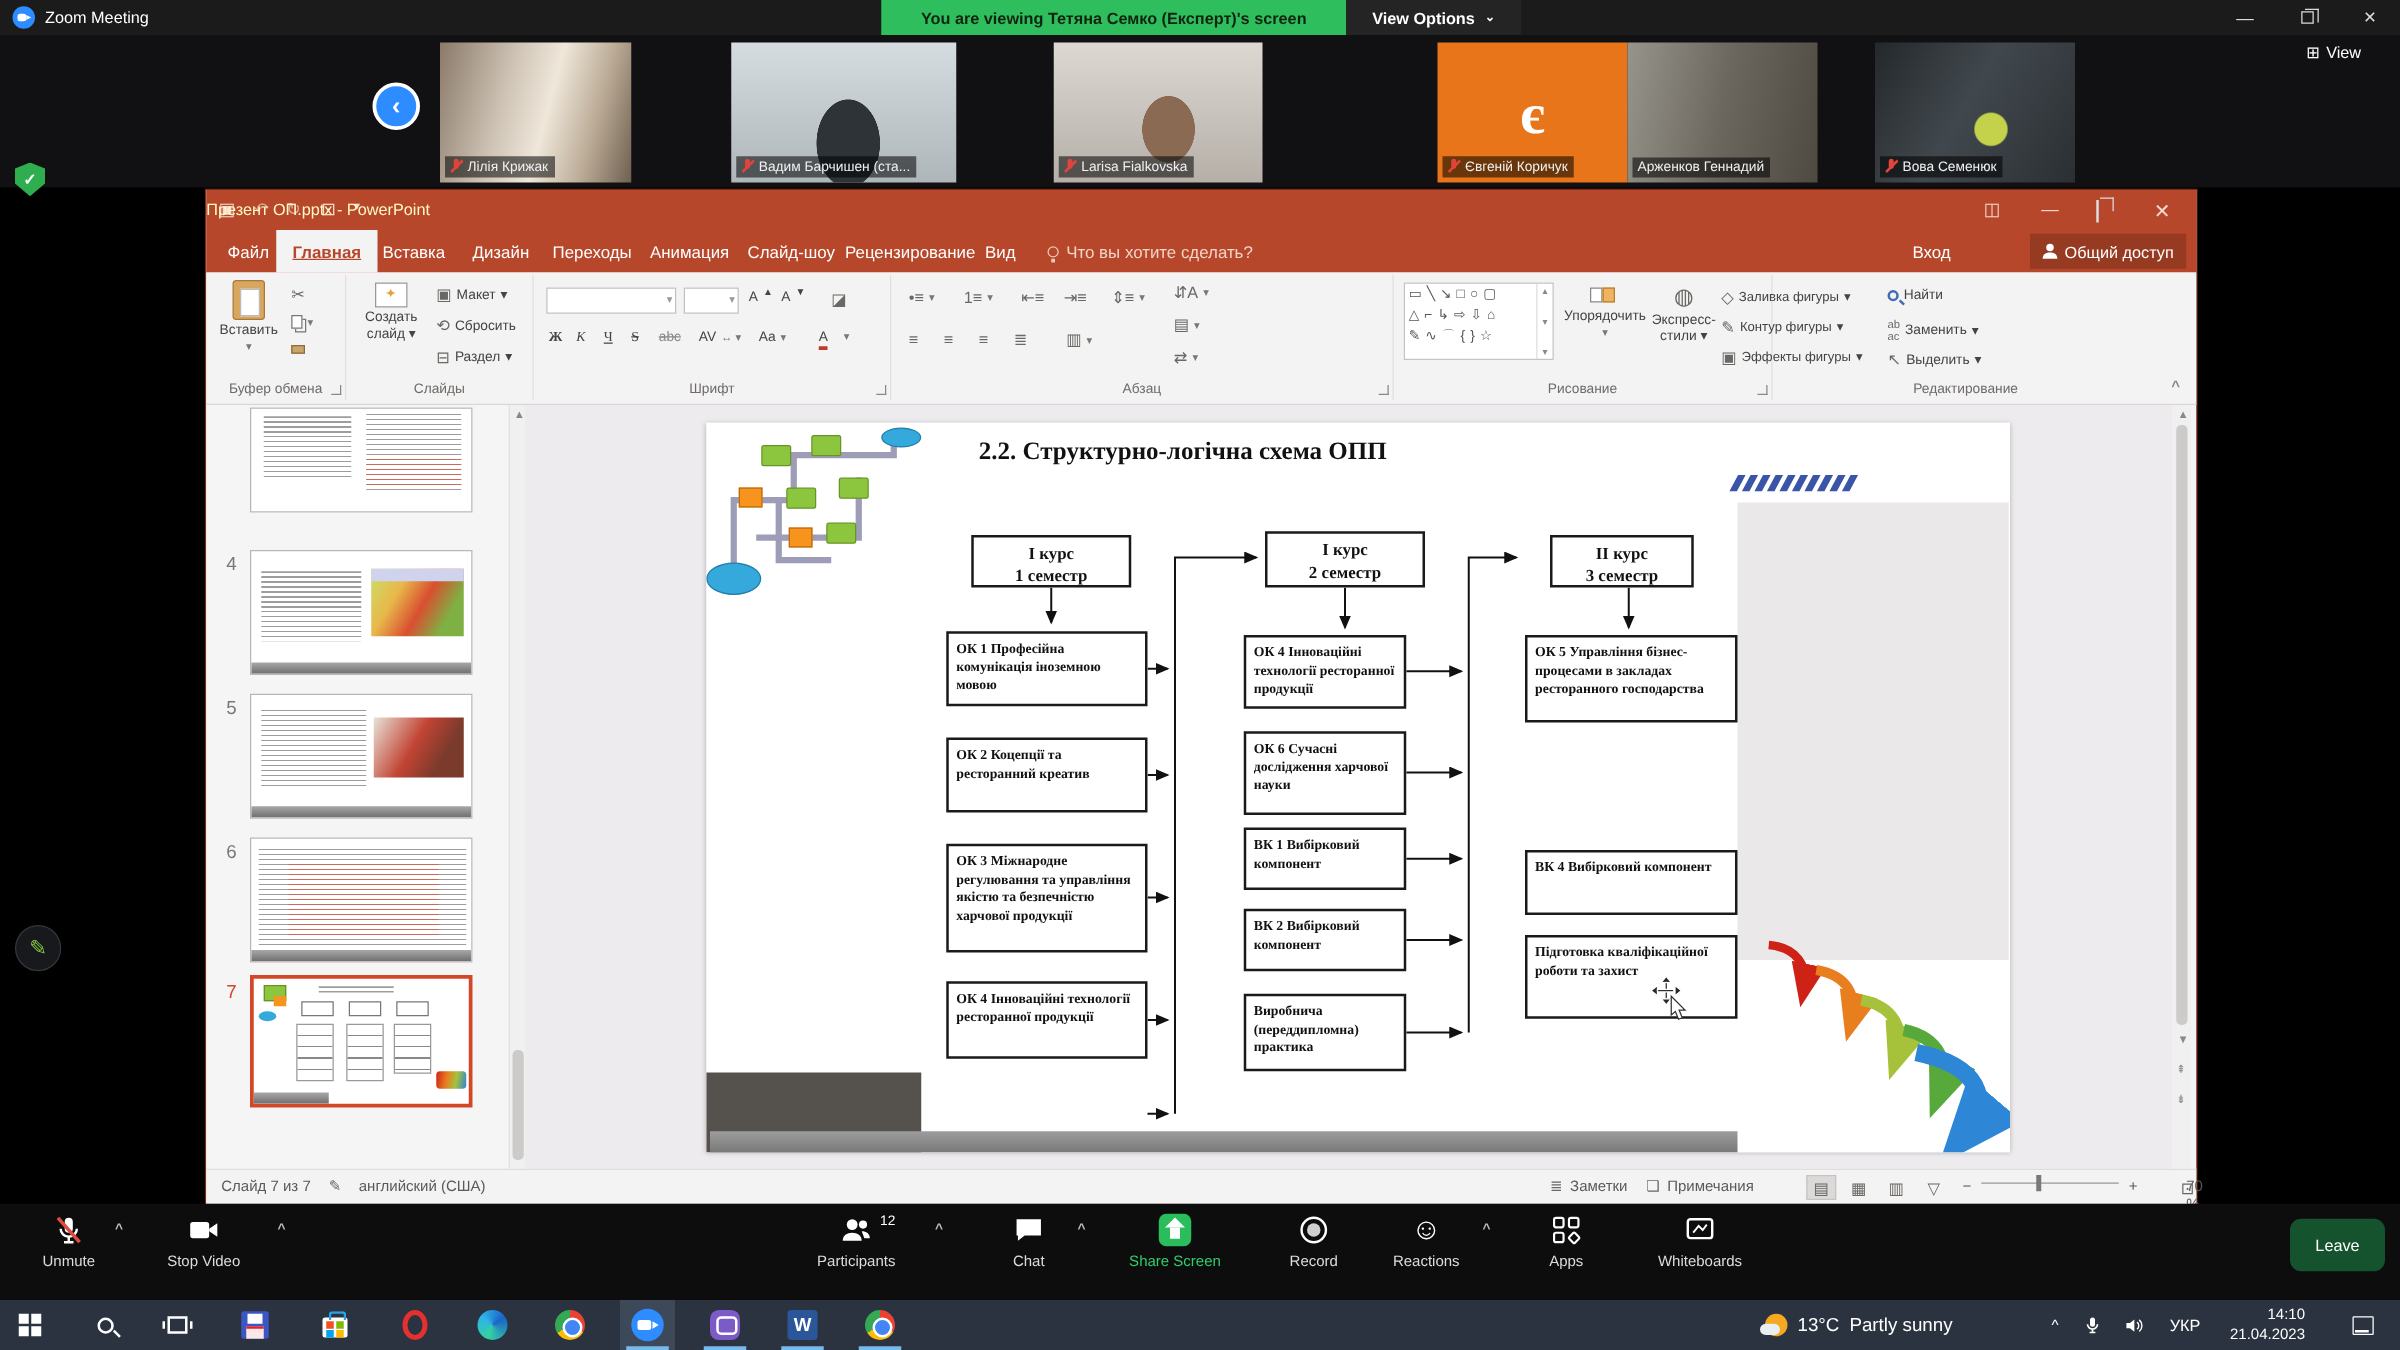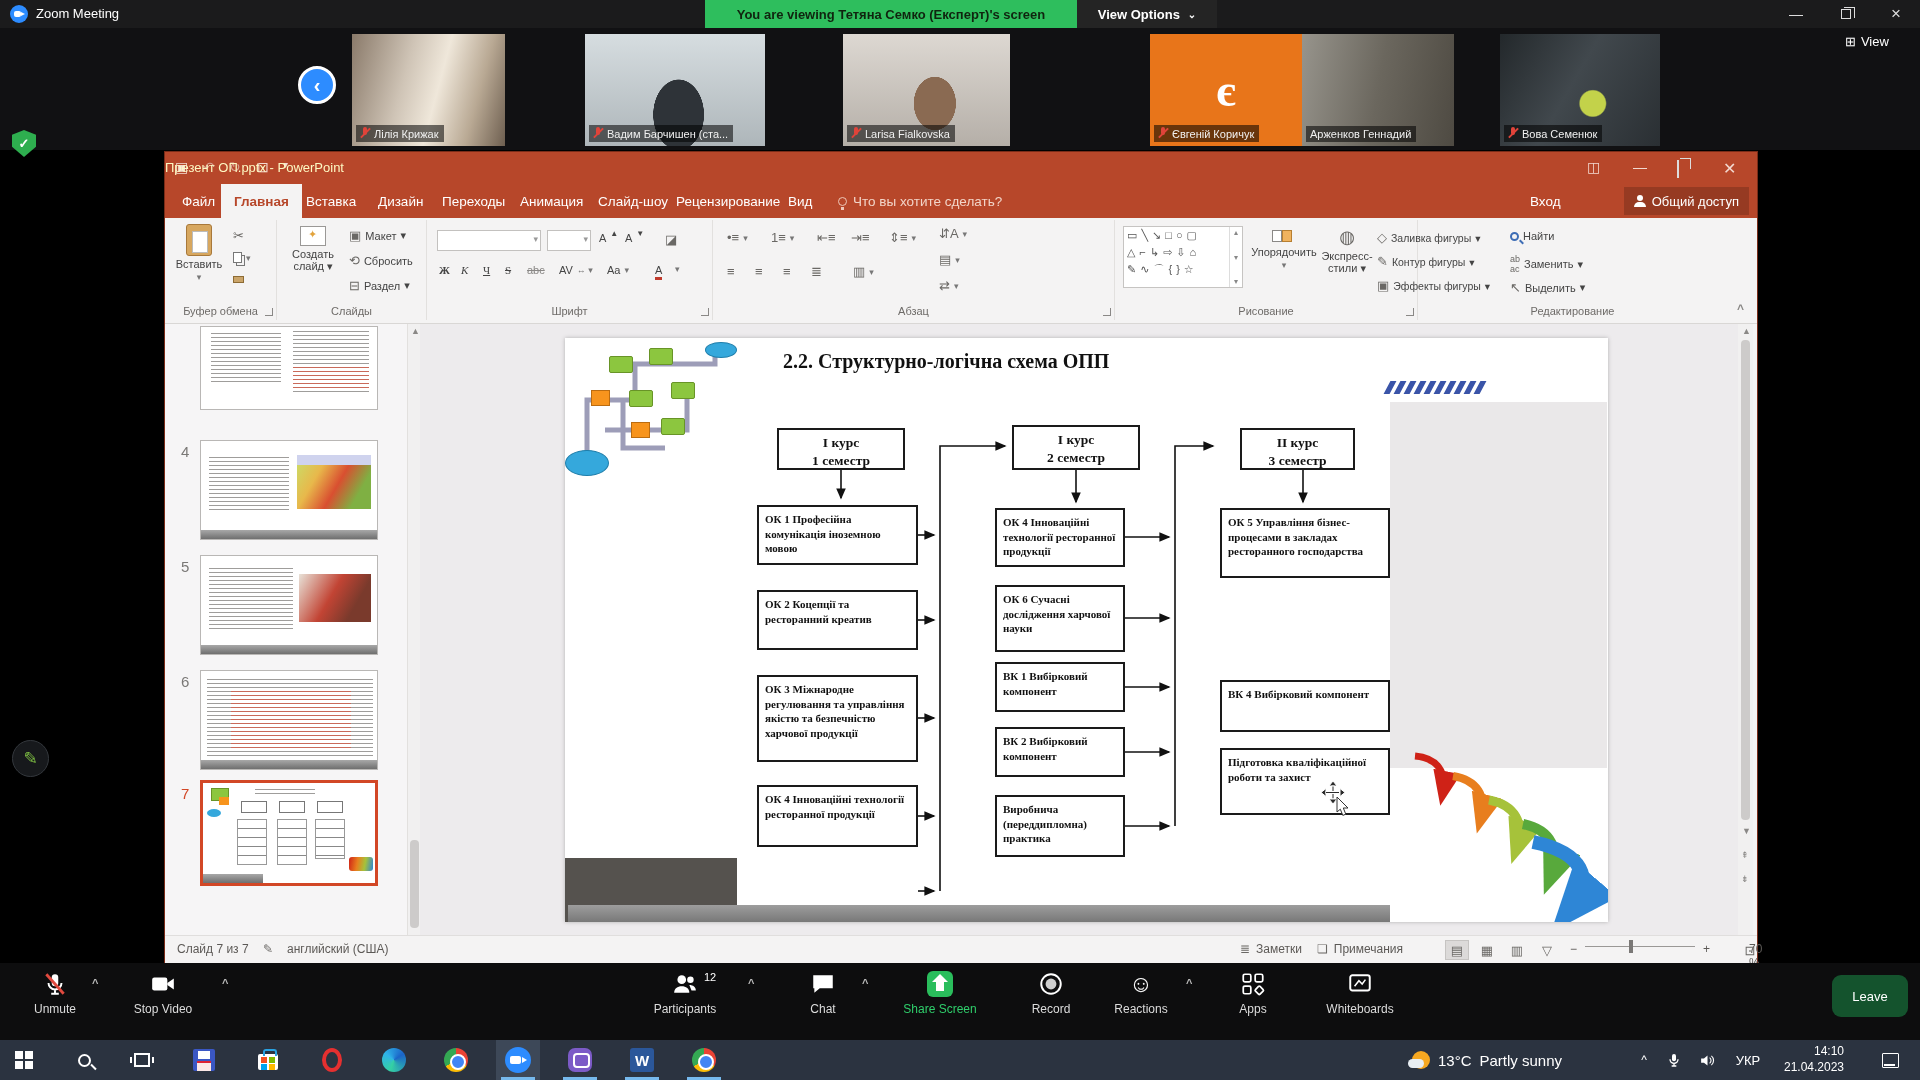--- a/index.html
+++ b/index.html
@@ -231,21 +231,21 @@
       <span class="ab qat" style="left:118px;font-size:10px;">▾</span>
       <div class="ab" style="left:0;top:8px;width:1592px;text-align:left;font-size:13px;color:#fef9c3;">Презент ОП.pptx - PowerPoint</div>
       <span class="ab qat" style="left:1422px;">◫</span>
       <span class="ab qat" style="left:1468px;">—</span>
       <span class="ab qat" style="left:1512px;top:9px;"><span class="restore-ic"></span></span>
       <span class="ab qat" style="left:1558px;font-size:16px;">✕</span>
     </div>
 
     <div class="ab ppt-tabs">
       <span class="tab" style="left:4px;">Файл</span>
-      <span class="tab active" style="left:56px;">Главная</span>
+      <span class="tab active" style="left:56px;text-decoration:underline;">Главная</span>
       <span class="tab" style="left:128px;">Вставка</span>
       <span class="tab" style="left:200px;">Дизайн</span>
       <span class="tab" style="left:264px;">Переходы</span>
       <span class="tab" style="left:342px;">Анимация</span>
       <span class="tab" style="left:420px;">Слайд-шоу</span>
       <span class="tab" style="left:498px;">Рецензирование</span>
       <span class="tab" style="left:610px;">Вид</span>
       <span class="tab" style="left:660px;color:#f2d4c8;">
         <span class="bulb"></span>
         <span>Что вы хотите сделать?</span>

